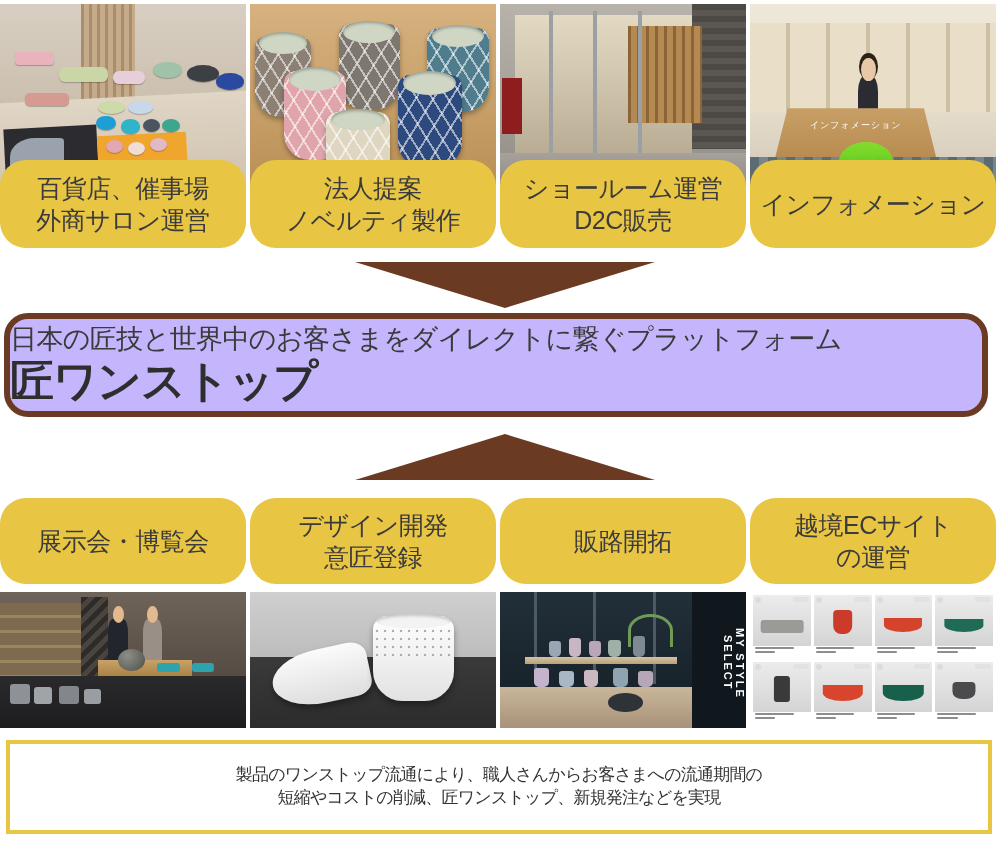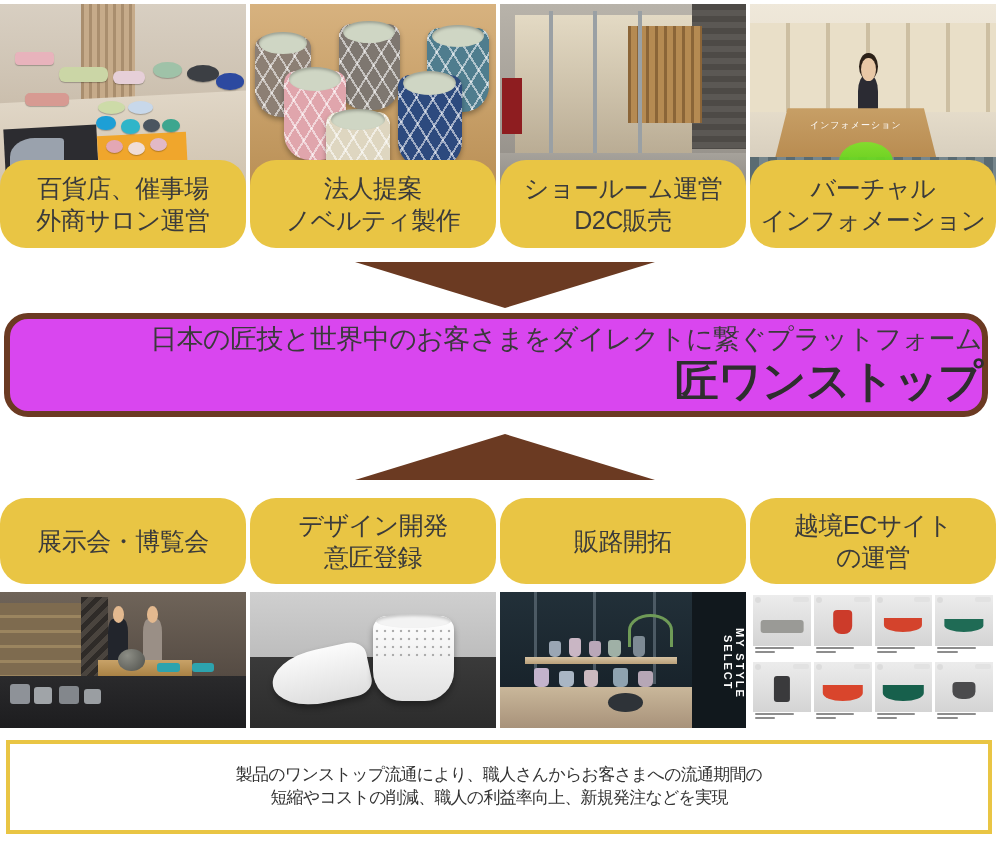--- a/index.html
+++ b/index.html
@@ -76,24 +76,24 @@
   
   .center-box {
     position: absolute;
     left: 4px;
     top: 313px;
     width: 984px;
     height: 104px;
     box-sizing: border-box;
     border: 6px solid #6b3a22;
     border-radius: 24px;
-    background: #d946ef;
+    background: #c4b5fd;
     display: flex;
     flex-direction: column;
-    align-items: flex-end;
+    align-items: flex-start;
     justify-content: center;
   }
   .center-sub {
     font-size: 27px;
     color: #3a3a3a;
     letter-spacing: -0.6px;
     line-height: 1.1;
     white-space: nowrap;
   }
   .center-title {
@@ -407,21 +407,20 @@
     </div>
     <div class="pill">
       <span class="ln">法人提案</span>
       <span class="ln">ノベルティ製作</span>
     </div>
     <div class="pill">
       <span class="ln">ショールーム運営</span>
       <span class="ln">D2C販売</span>
     </div>
     <div class="pill">
-      <span class="ln">バーチャル</span>
       <span class="ln">インフォメーション</span>
     </div>
   </div>
 
   <div class="arrow" style="top:262px;">
     <svg width="300" height="46" viewBox="0 0 300 46" aria-hidden="true">
       <polygon points="0,0 300,0 150,46" fill="#6b3a22"></polygon>
     </svg>
   </div>
 
@@ -596,16 +595,16 @@
                 <span class="s2"></span>
               </div>
           </div>
         </div>
       </div>
     </div>
   </div>
 
   <div class="caption-box">
     <div class="caption-line">製品のワンストップ流通により、職人さんからお客さまへの流通期間の</div>
-    <div class="caption-line">短縮やコストの削減、職人の利益率向上、新規発注などを実現</div>
+    <div class="caption-line">短縮やコストの削減、匠ワンストップ、新規発注などを実現</div>
   </div>
 
 </div>
 
 </body></html>

